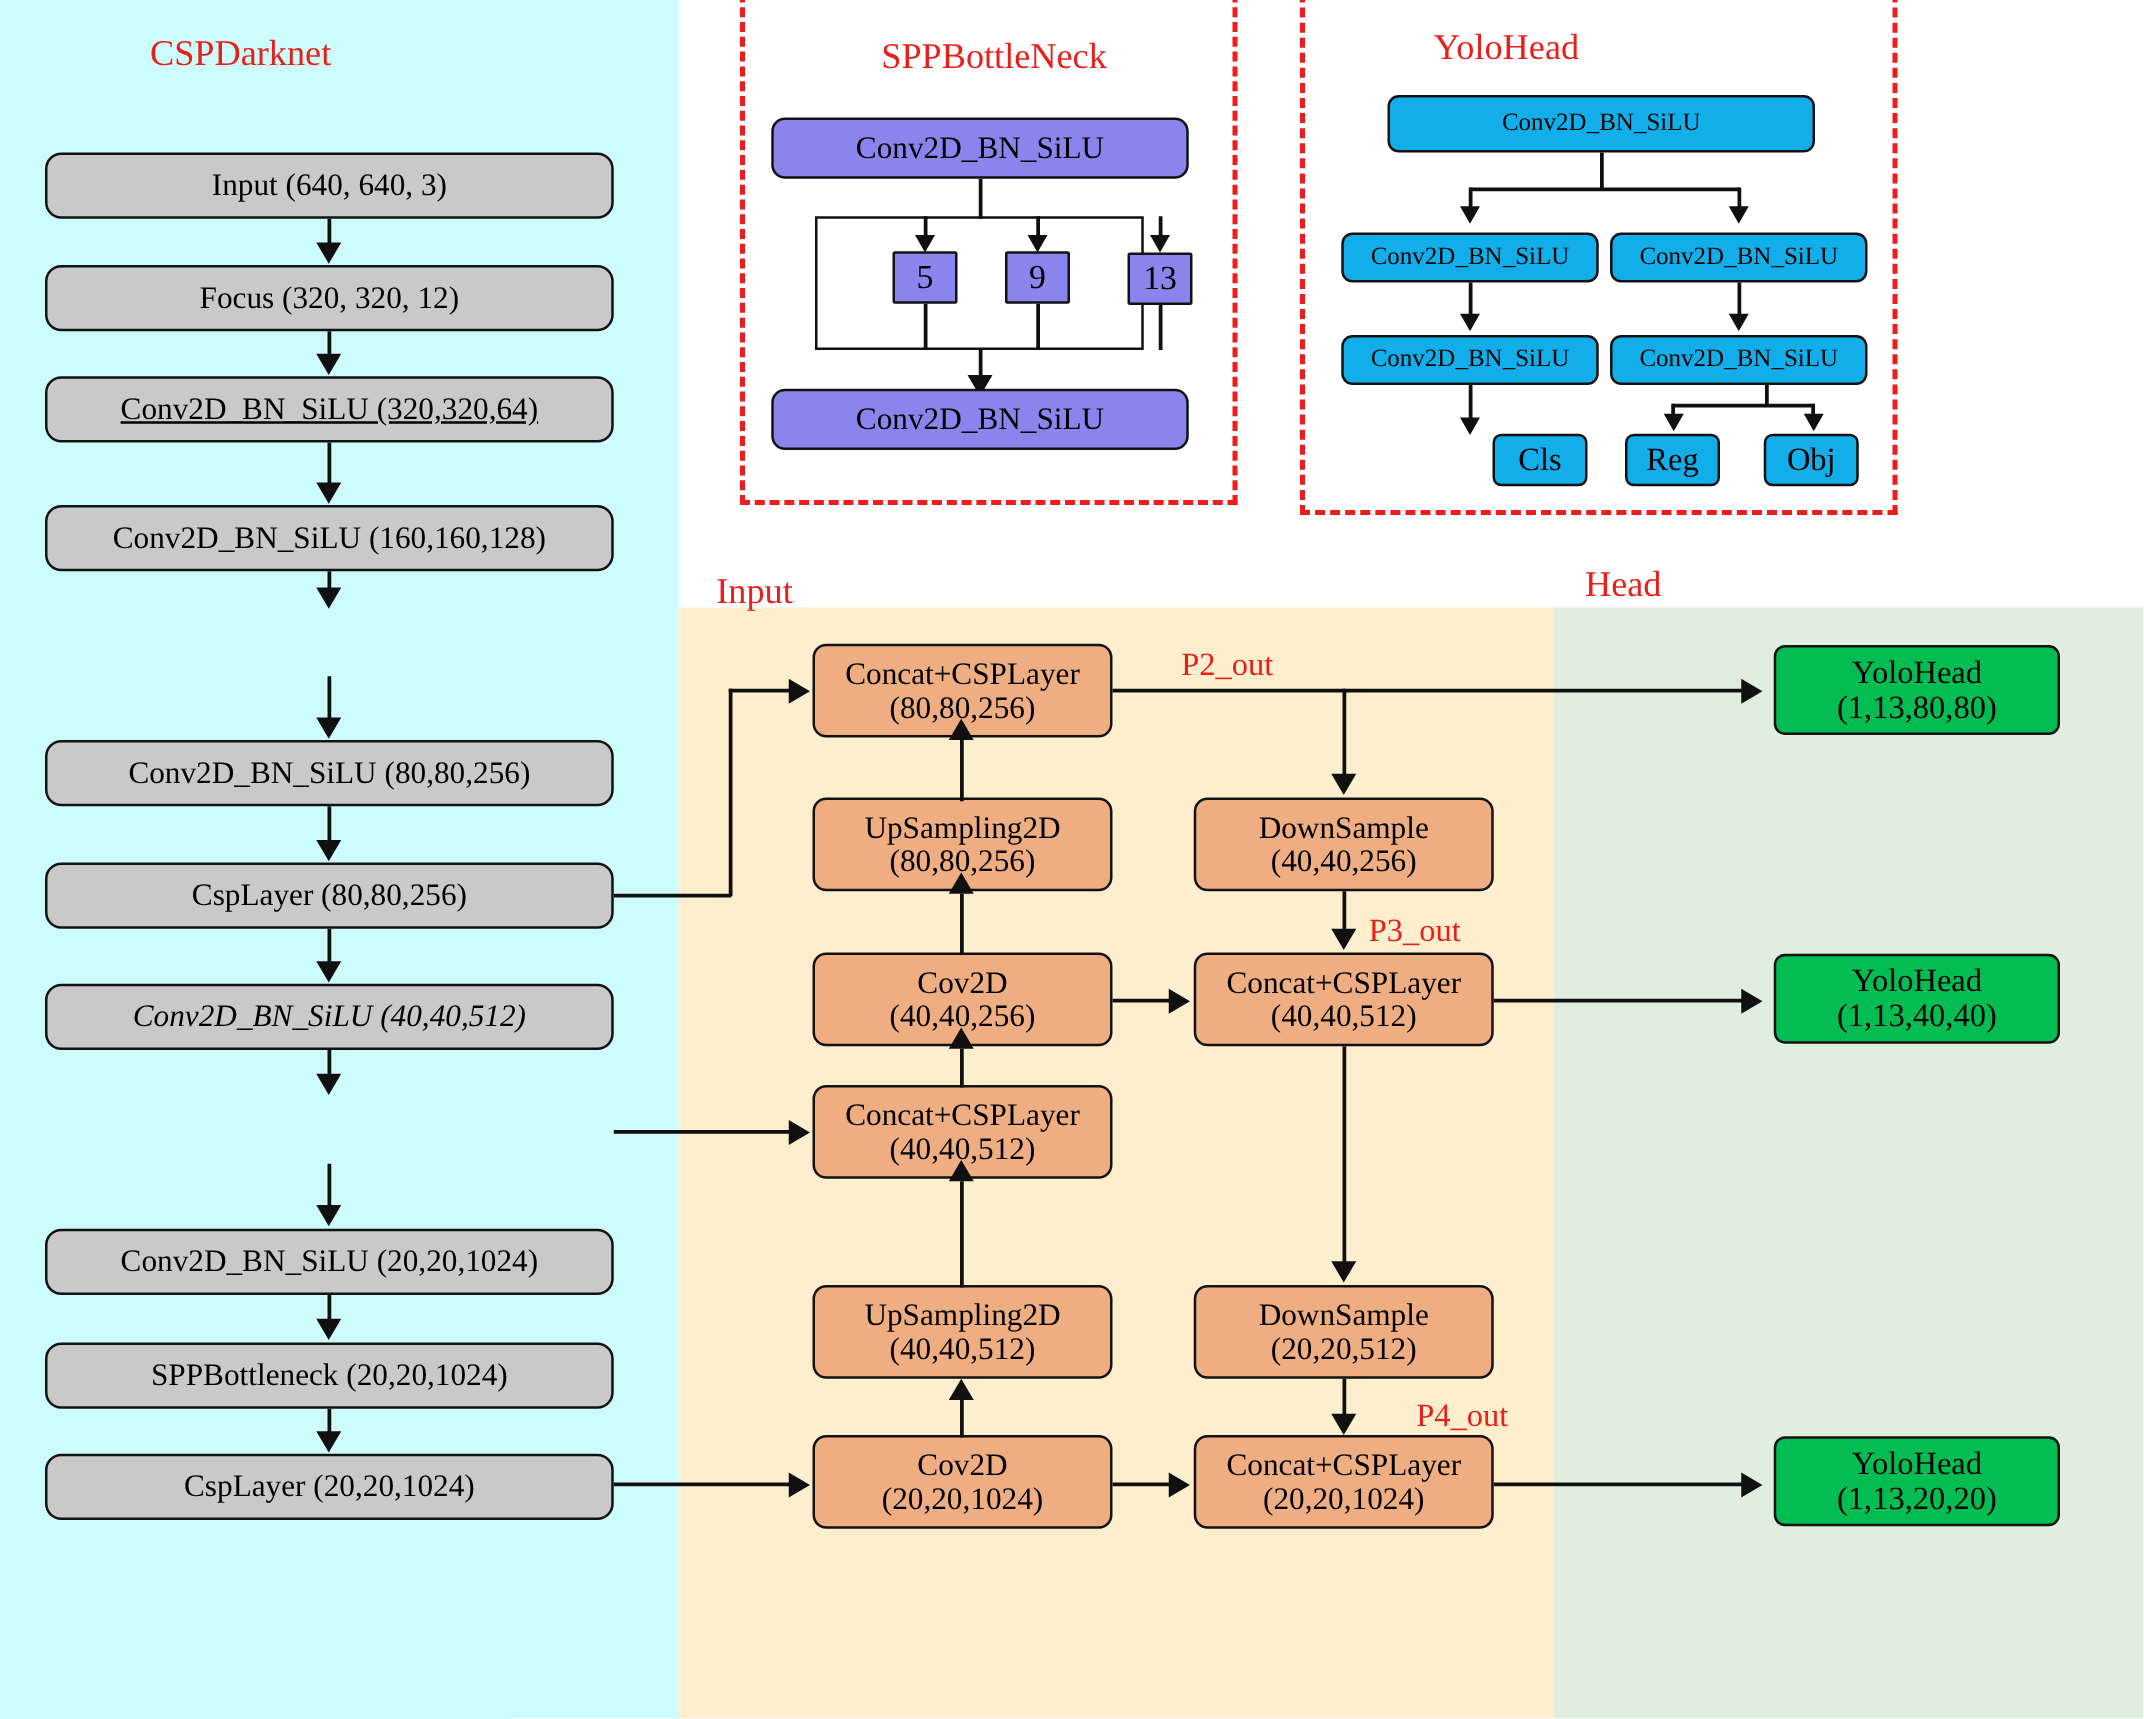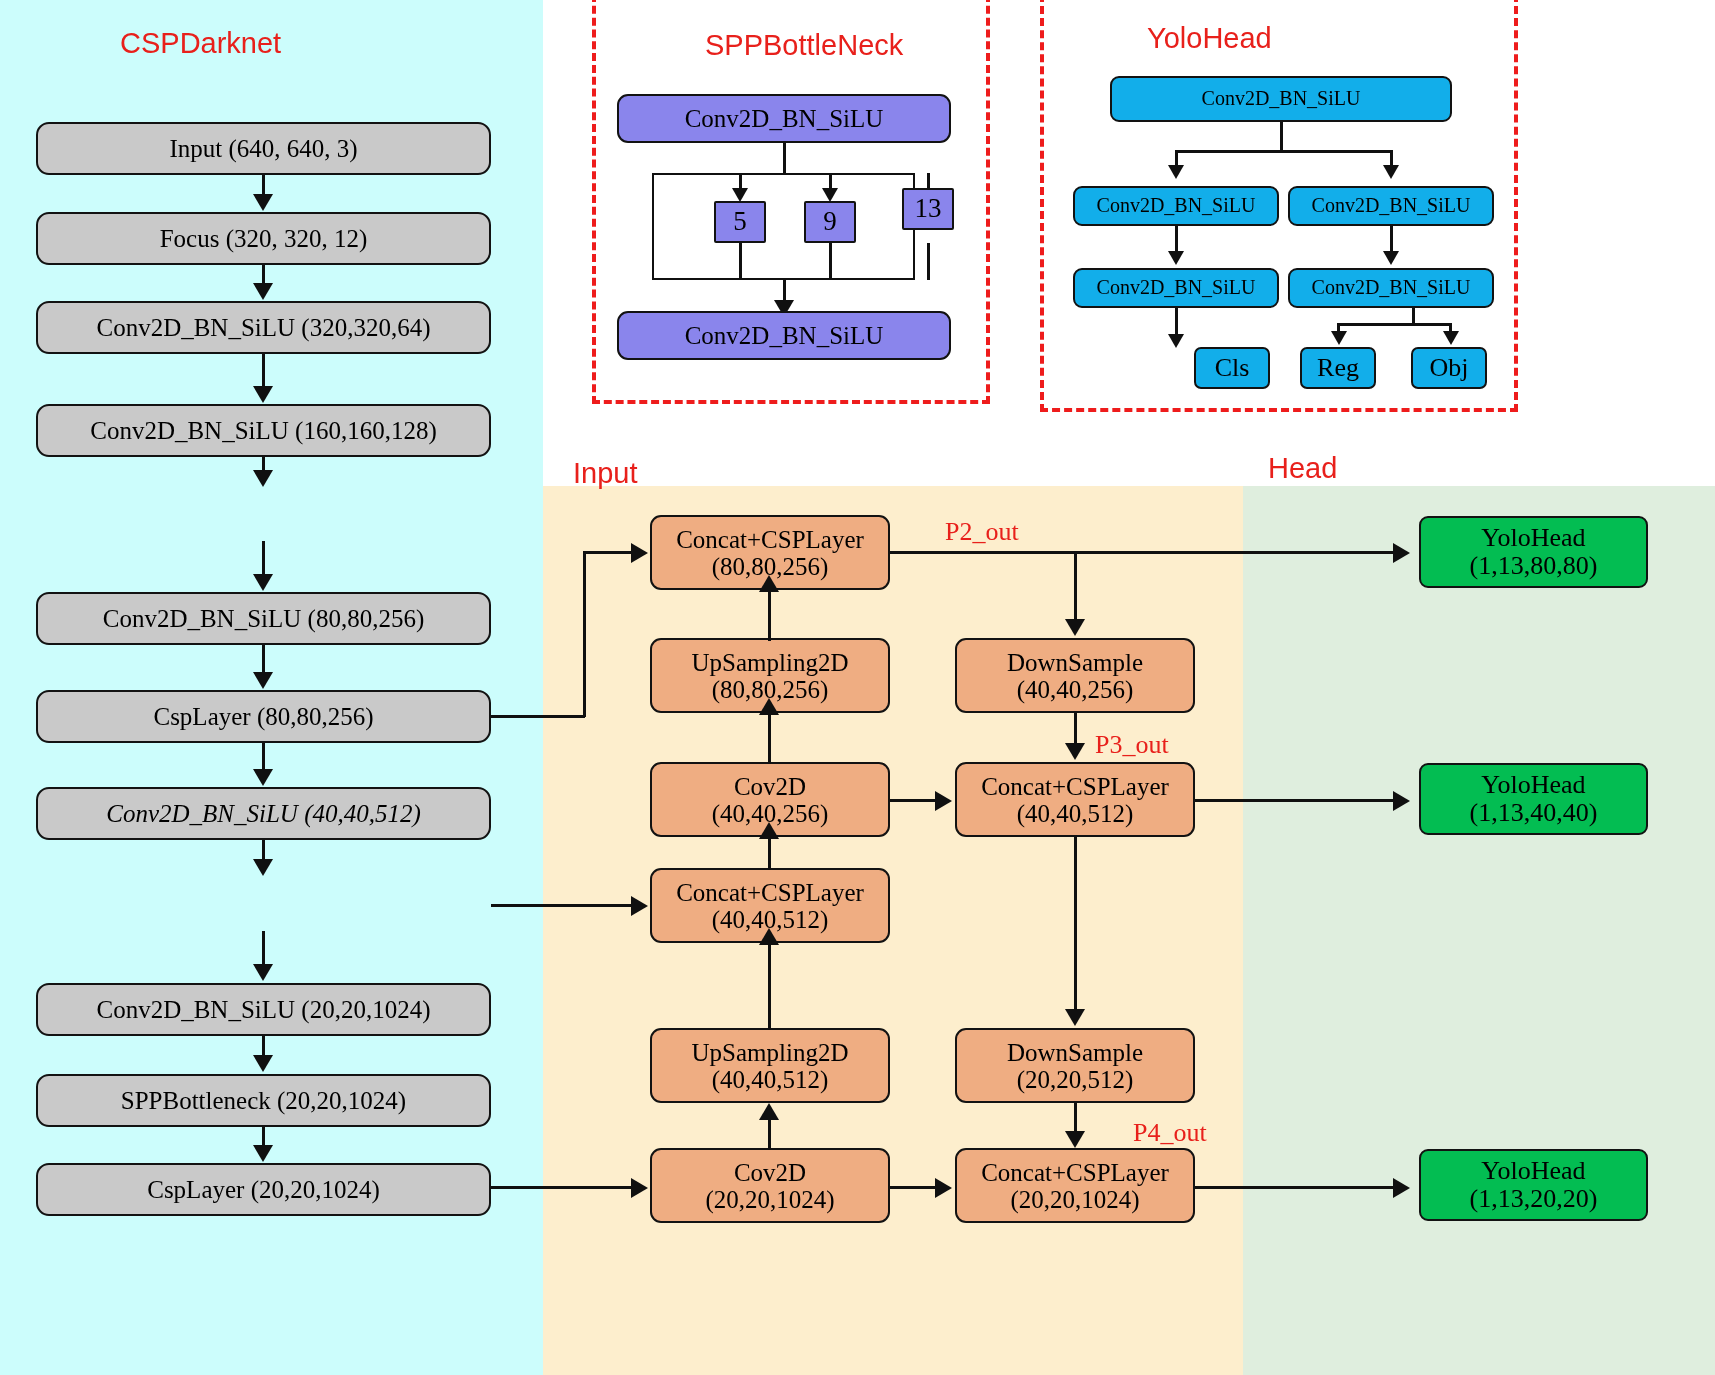--- a/index.html
+++ b/index.html
@@ -12,21 +12,21 @@
   }
   
   .region{position:absolute;}
   #region-backbone{left:0;top:0;width:543px;height:1375px;background:#ccfdfc;}
   #region-neck{left:543px;top:486px;width:700px;height:889px;background:#fdeecd;}
   #region-head{left:1243px;top:486px;width:472px;height:889px;background:#dfeede;}
 
   
   .caption{
     position:absolute;color:#e8201b;font-size:29px;
-    font-family:Liberation Sans, sans-serif;white-space:nowrap;
+    font-family:Liberation Serif, serif;white-space:nowrap;
   }
 
   
   .dashframe{
     position:absolute;border:4px dashed #ee1c1c;background:#ffffff;box-sizing:border-box;
   }
   #frame-spp{left:592px;top:-6px;width:398px;height:410px;}
   #frame-yolohead{left:1040px;top:-6px;width:478px;height:418px;}
 
   
@@ -78,21 +78,21 @@
   <div class="caption" style="left:120px;top:27px;">CSPDarknet</div>
   <div class="caption" style="left:573px;top:457px;">Input</div>
   <div class="caption" style="left:1268px;top:452px;">Head</div>
 
   <div class="node gray" style="left:36px;top:122px;width:455px;height:53px;">
       <span class="l1">Input (640, 640, 3)</span>
     </div>
   <div class="node gray" style="left:36px;top:212px;width:455px;height:53px;">
       <span class="l1">Focus (320, 320, 12)</span>
     </div>
-  <div class="node gray" style="left:36px;top:301px;width:455px;height:53px;">
+  <div class="node gray" style="left:36px;top:301px;width:455px;height:53px;text-decoration:underline;">
       <span class="l1">Conv2D_BN_SiLU (320,320,64)</span>
     </div>
   <div class="node gray" style="left:36px;top:404px;width:455px;height:53px;">
       <span class="l1">Conv2D_BN_SiLU (160,160,128)</span>
     </div>
   <div class="node gray" style="left:36px;top:592px;width:455px;height:53px;">
       <span class="l1">Conv2D_BN_SiLU (80,80,256)</span>
     </div>
   <div class="node gray" style="left:36px;top:690px;width:455px;height:53px;">
       <span class="l1">CspLayer (80,80,256)</span>
@@ -148,21 +148,21 @@
   <div class="arrow-d sm" style="left:732px;top:188px;"></div>
   <div class="arrow-d sm" style="left:822px;top:188px;"></div>
   <div class="arrow-d sm" style="left:920px;top:188px;"></div>
 
   <div class="node purple sq" style="left:714px;top:201px;width:52px;height:42px;">
       <span class="l1">5</span>
     </div>
   <div class="node purple sq" style="left:804px;top:201px;width:52px;height:42px;">
       <span class="l1">9</span>
     </div>
-  <div class="node purple sq" style="left:902px;top:188px;width:52px;height:42px;">
+  <div class="node purple sq" style="left:902px;top:202px;width:52px;height:42px;">
       <span class="l1">13</span>
     </div>
 
   <div class="ln vl" style="left:739px;top:243px;height:37px;"></div>
   <div class="ln vl" style="left:829px;top:243px;height:37px;"></div>
   <div class="ln vl" style="left:927px;top:243px;height:37px;"></div>
   <div class="ln vl" style="left:783px;top:280px;height:23px;"></div>
   <div class="arrow-d" style="left:774px;top:300px;"></div>
 
   <div class="node purple" style="left:617px;top:311px;width:334px;height:49px;">

